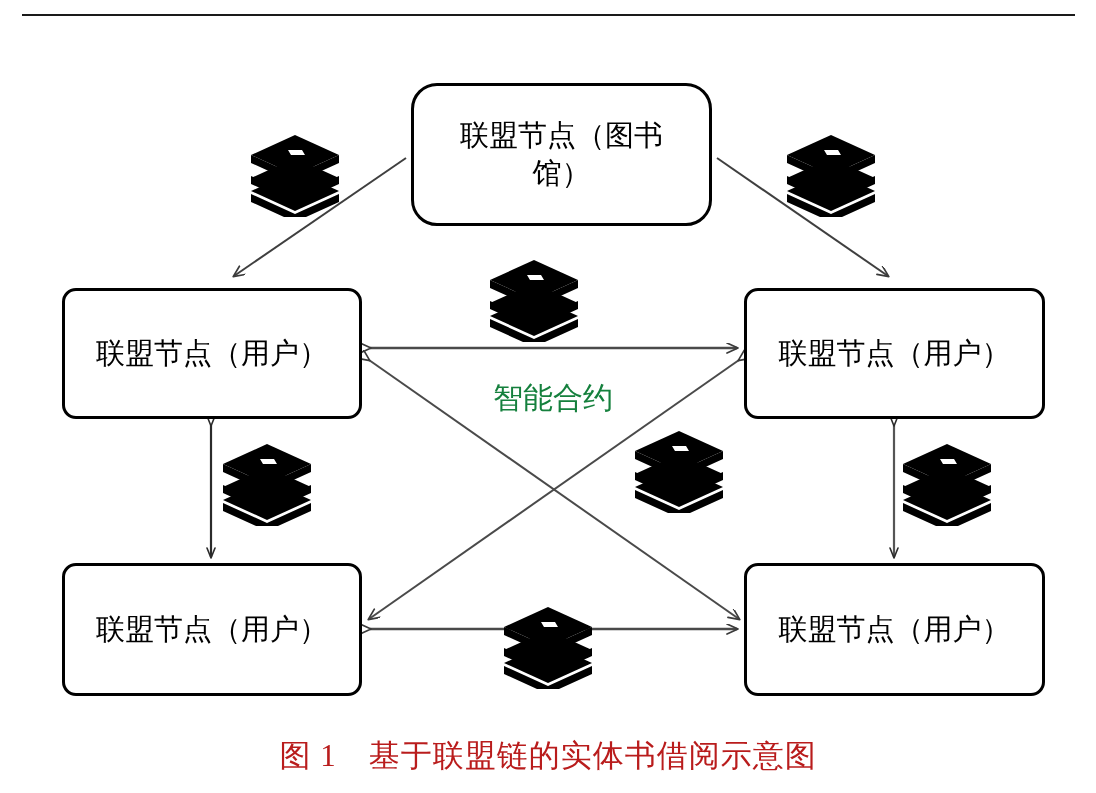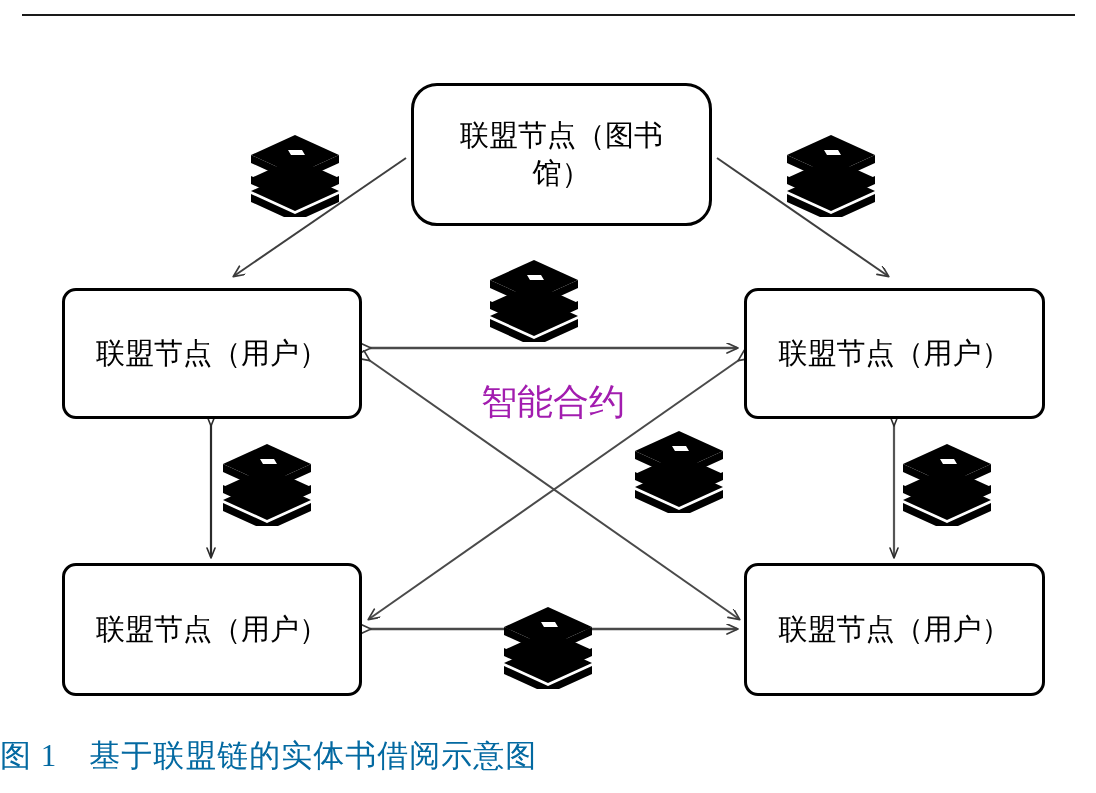--- a/index.html
+++ b/index.html
@@ -78,45 +78,46 @@
   #book-bottom      { left: 500px; top: 603px; }
 
   
   #smart-contract-label {
     position: absolute;
     left: 458px;
     top: 378px;
     width: 190px;
     text-align: center;
     font-family: "Liberation Serif", "DejaVu Serif", serif;
-    font-size: 36px;
-    color: #a21caf;
+    font-size: 30px;
+    color: #15803d;
     background: transparent;
     white-space: nowrap;
   }
 
   
   #top-rule {
     position: absolute;
     left: 22px;
     top: 14px;
     width: 1053px;
     height: 0;
     border-top: 2px solid #1a1a1a;
   }
 
   
   #figure-caption {
     position: absolute;
     left: 0;
     top: 735px;
     width: 1096px;
+    text-align: center;
     font-family: "Liberation Serif", "DejaVu Serif", serif;
     font-size: 31px;
-    color: #0369a1;
+    color: #b91c1c;
     letter-spacing: 1px;
     white-space: nowrap;
   }
 </style>
 </head>
 <body>
 
 <div id="figure-root">
 
   <div id="top-rule"></div>

